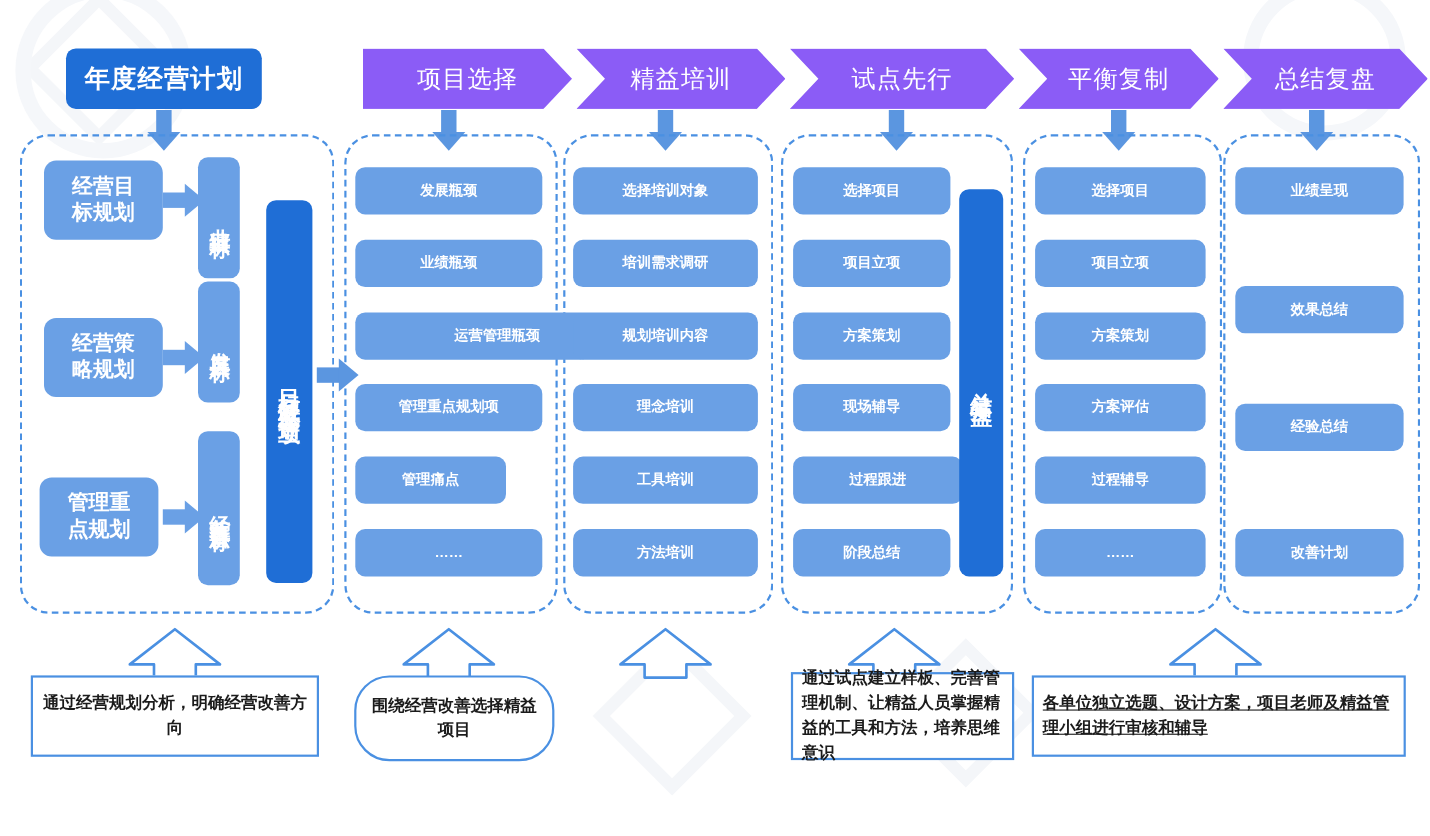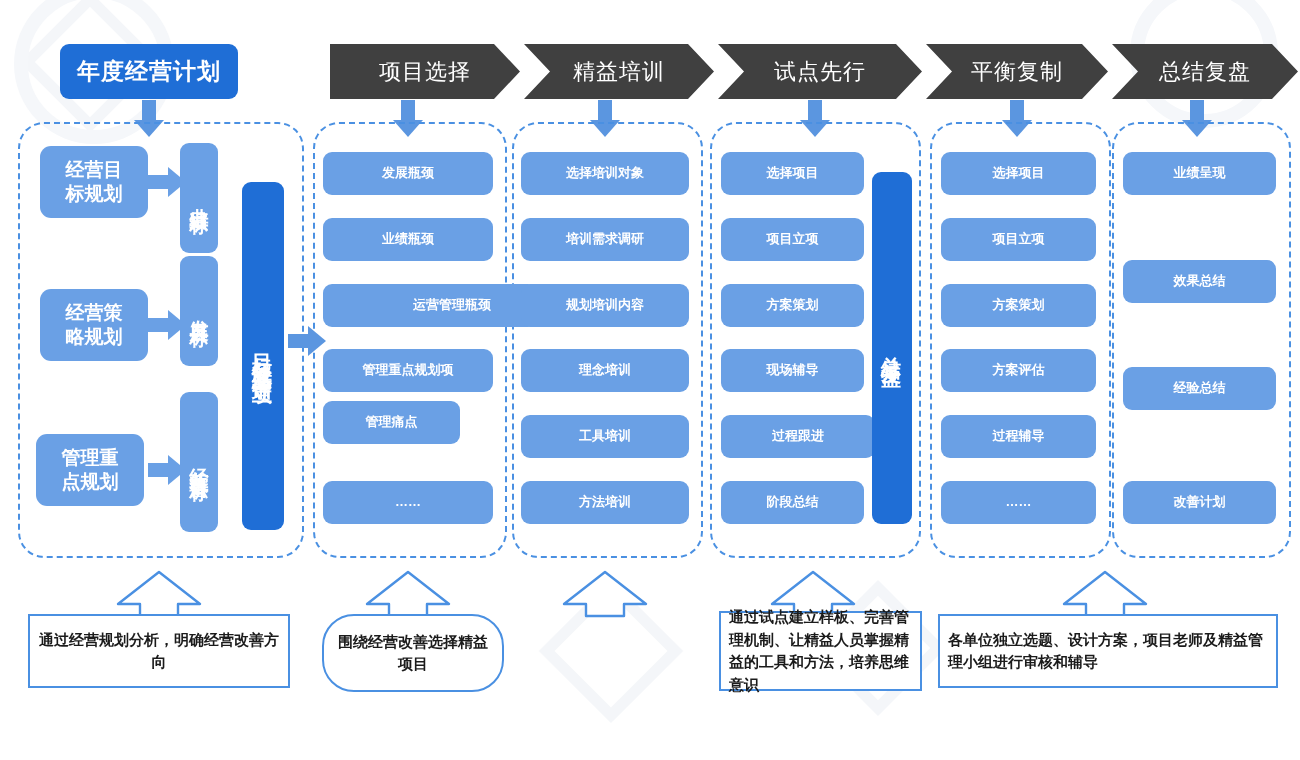--- a/index.html
+++ b/index.html
@@ -17,21 +17,21 @@
 
   .plan-box{
     position:absolute;left:60px;top:44px;width:178px;height:55px;
     background:#1f6ed6;border-radius:9px;
     display:flex;align-items:center;justify-content:center;
     color:#fff;font-size:23px;font-weight:700;letter-spacing:1px;
   }
 
   .chev{
     position:absolute;top:44px;height:55px;
-    background:#404040;color:#fff;
+    background:#8b5cf6;color:#fff;
     display:flex;align-items:center;justify-content:center;
     font-size:22px;font-weight:400;letter-spacing:1px;
   }
   .chev.c1{clip-path:polygon(0 0, calc(100% - 26px) 0, 100% 50%, calc(100% - 26px) 100%, 0 100%);}
   .chev.cn{clip-path:polygon(0 0, calc(100% - 26px) 0, 100% 50%, calc(100% - 26px) 100%, 0 100%, 26px 50%);}
 
   
   .darrow{position:absolute;width:30px;height:38px;}
   .darrow i{position:absolute;left:8px;top:0;width:14px;height:22px;background:#5b96e0;}
   .darrow b{position:absolute;left:0;top:20px;width:0;height:0;
@@ -208,21 +208,21 @@
     </div>
   <div class="card h-card" style="left:323px;top:218px;width:170px;height:43px;">
       <span>业绩瓶颈</span>
     </div>
   <div class="card h-card" style="left:323px;top:284px;width:170px;height:43px;padding-left:44px;">
       <span>运营管理瓶颈</span>
     </div>
   <div class="card h-card" style="left:323px;top:349px;width:170px;height:43px;">
       <span>管理重点规划项</span>
     </div>
-  <div class="card h-card" style="left:323px;top:401px;width:137px;height:43px;text-align:right;">
+  <div class="card h-card" style="left:323px;top:415px;width:137px;height:43px;text-align:right;">
       <span>管理痛点</span>
     </div>
   <div class="card h-card" style="left:323px;top:481px;width:170px;height:43px;">
       <span>……</span>
     </div>
 
   <div class="card h-card" style="left:521px;top:152px;width:168px;height:43px;">
       <span>选择培训对象</span>
     </div>
   <div class="card h-card" style="left:521px;top:218px;width:168px;height:43px;">
@@ -323,17 +323,17 @@
 
   <div class="note" style="left:28px;top:614px;width:262px;height:74px;">
     <span>通过经营规划分析，明确经营改善方向</span>
   </div>
   <div class="note" style="left:322px;top:614px;width:182px;height:78px;border-radius:32px;">
     <span>围绕经营改善选择精益项目</span>
   </div>
   <div class="note left" style="left:719px;top:611px;width:203px;height:80px;">
     <span>通过试点建立样板、完善管理机制、让精益人员掌握精益的工具和方法，培养思维意识</span>
   </div>
-  <div class="note left" style="left:938px;top:614px;width:340px;height:74px;">
+  <div class="note left" style="left:938px;top:614px;width:340px;height:74px;text-decoration:underline;">
     <span>各单位独立选题、设计方案，项目老师及精益管理小组进行审核和辅导</span>
   </div>
 
 </div>
 
 </body></html>

